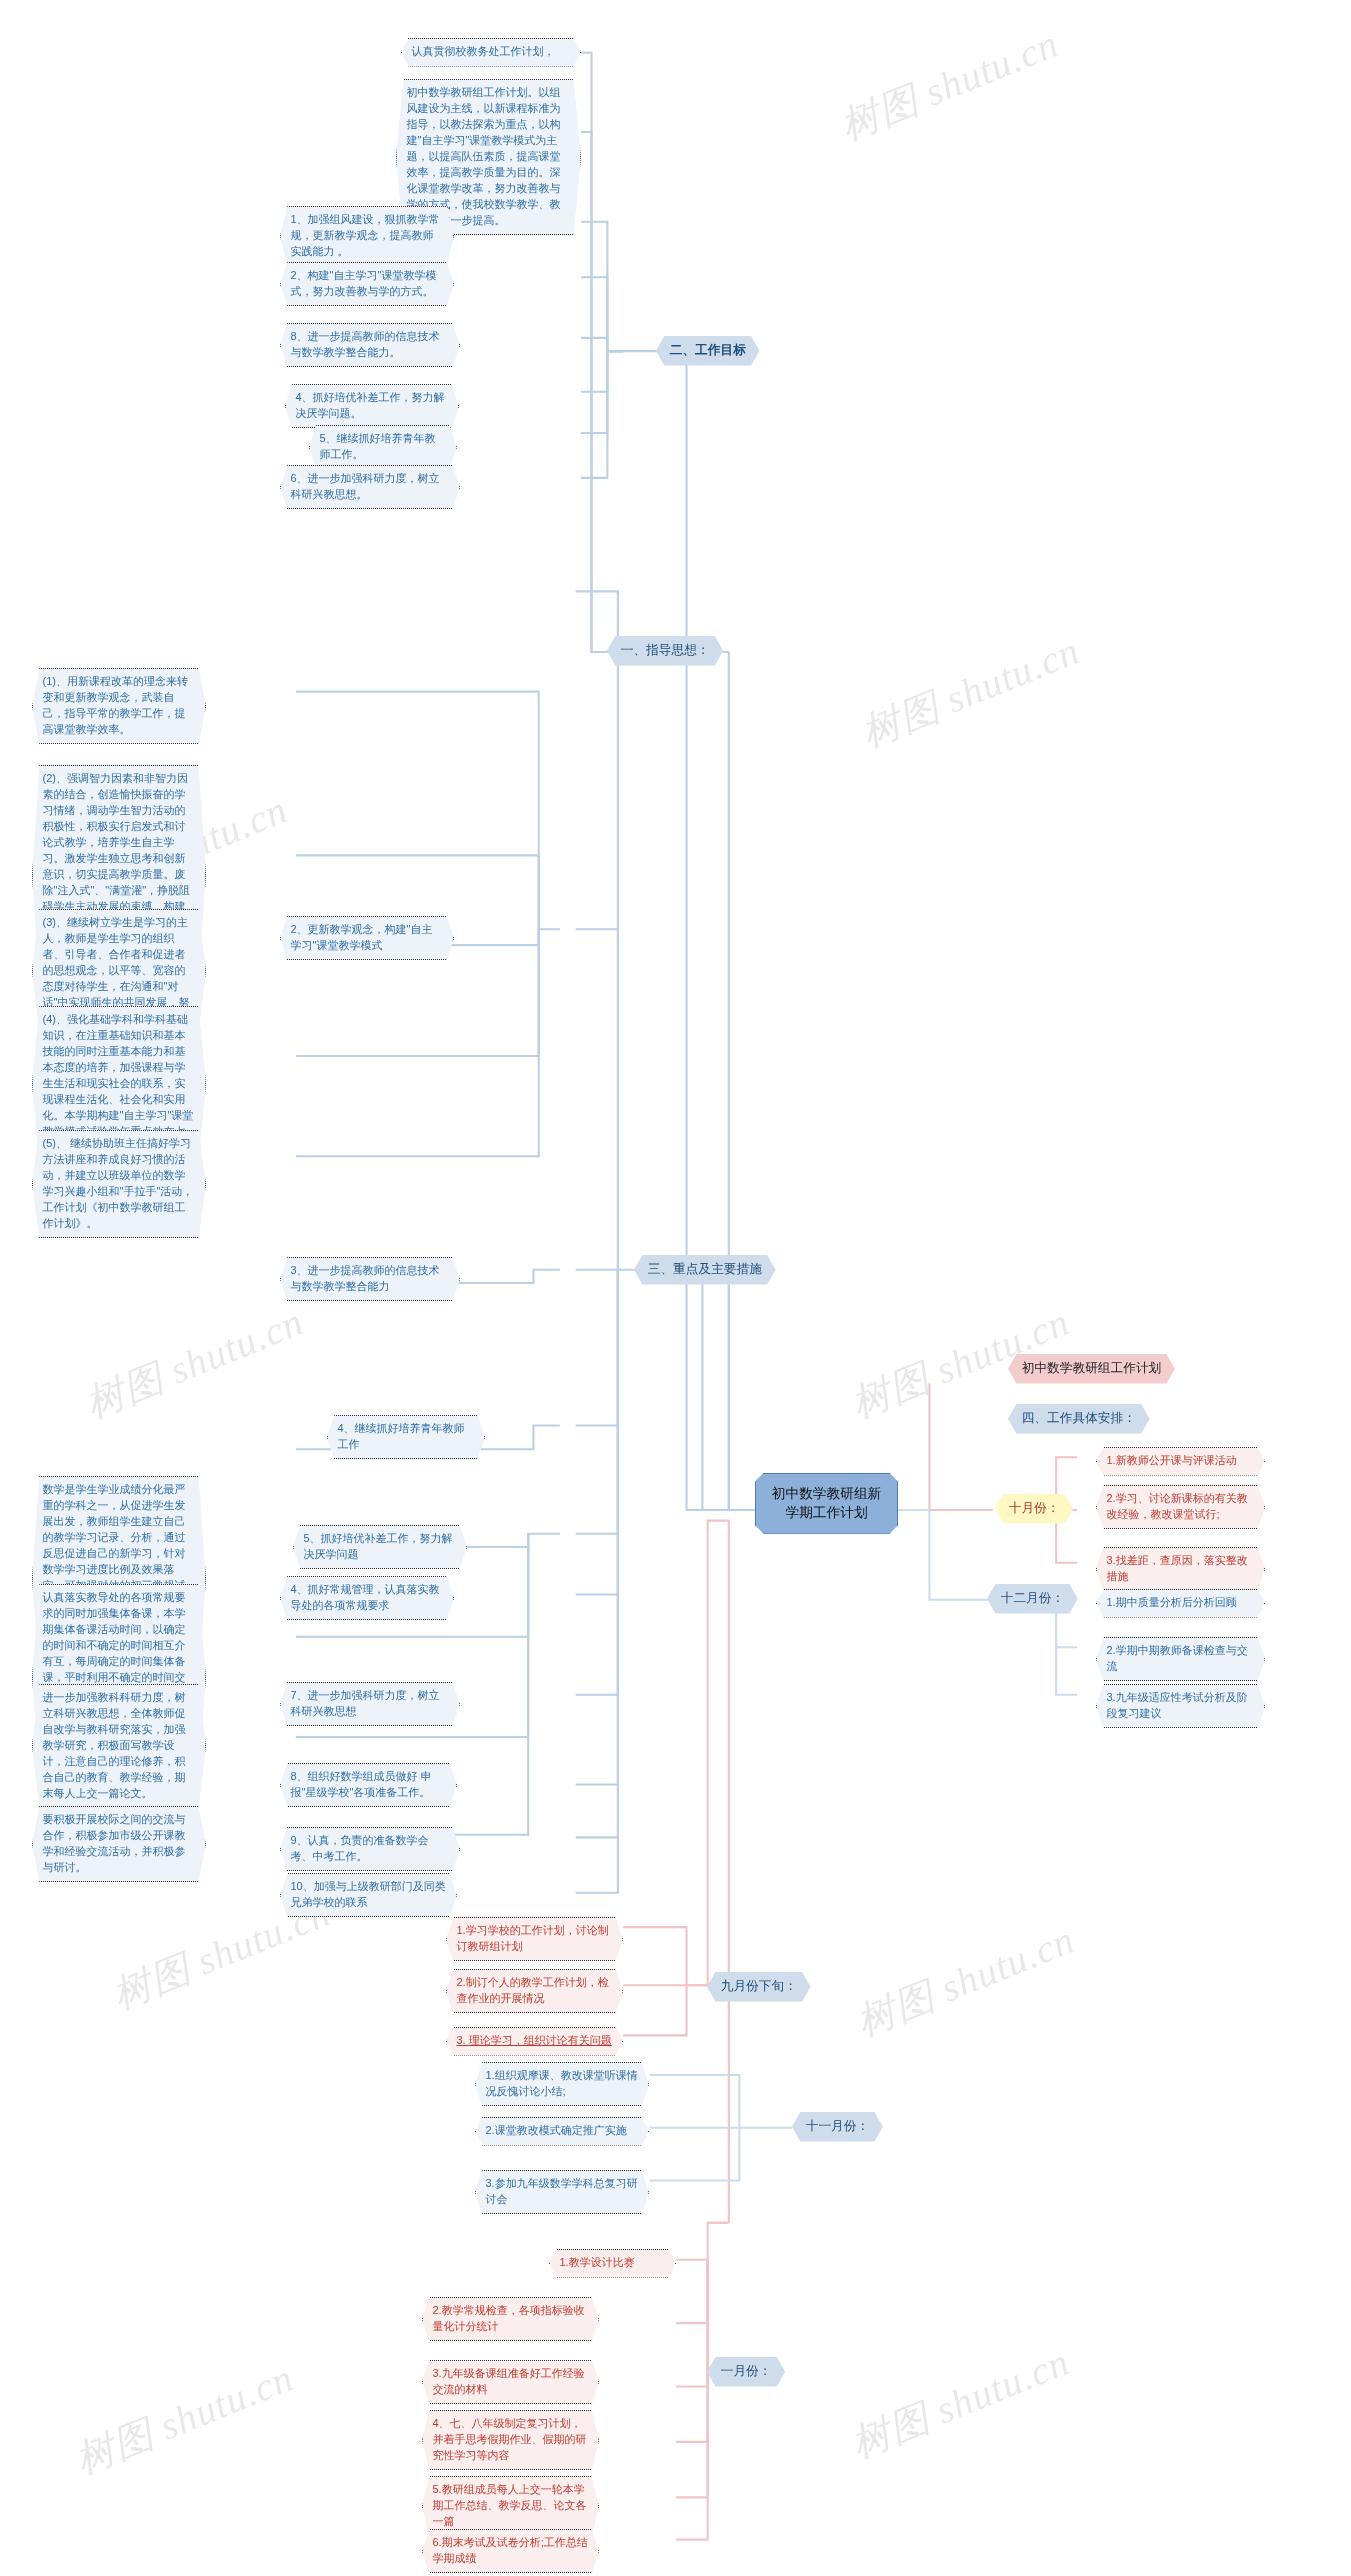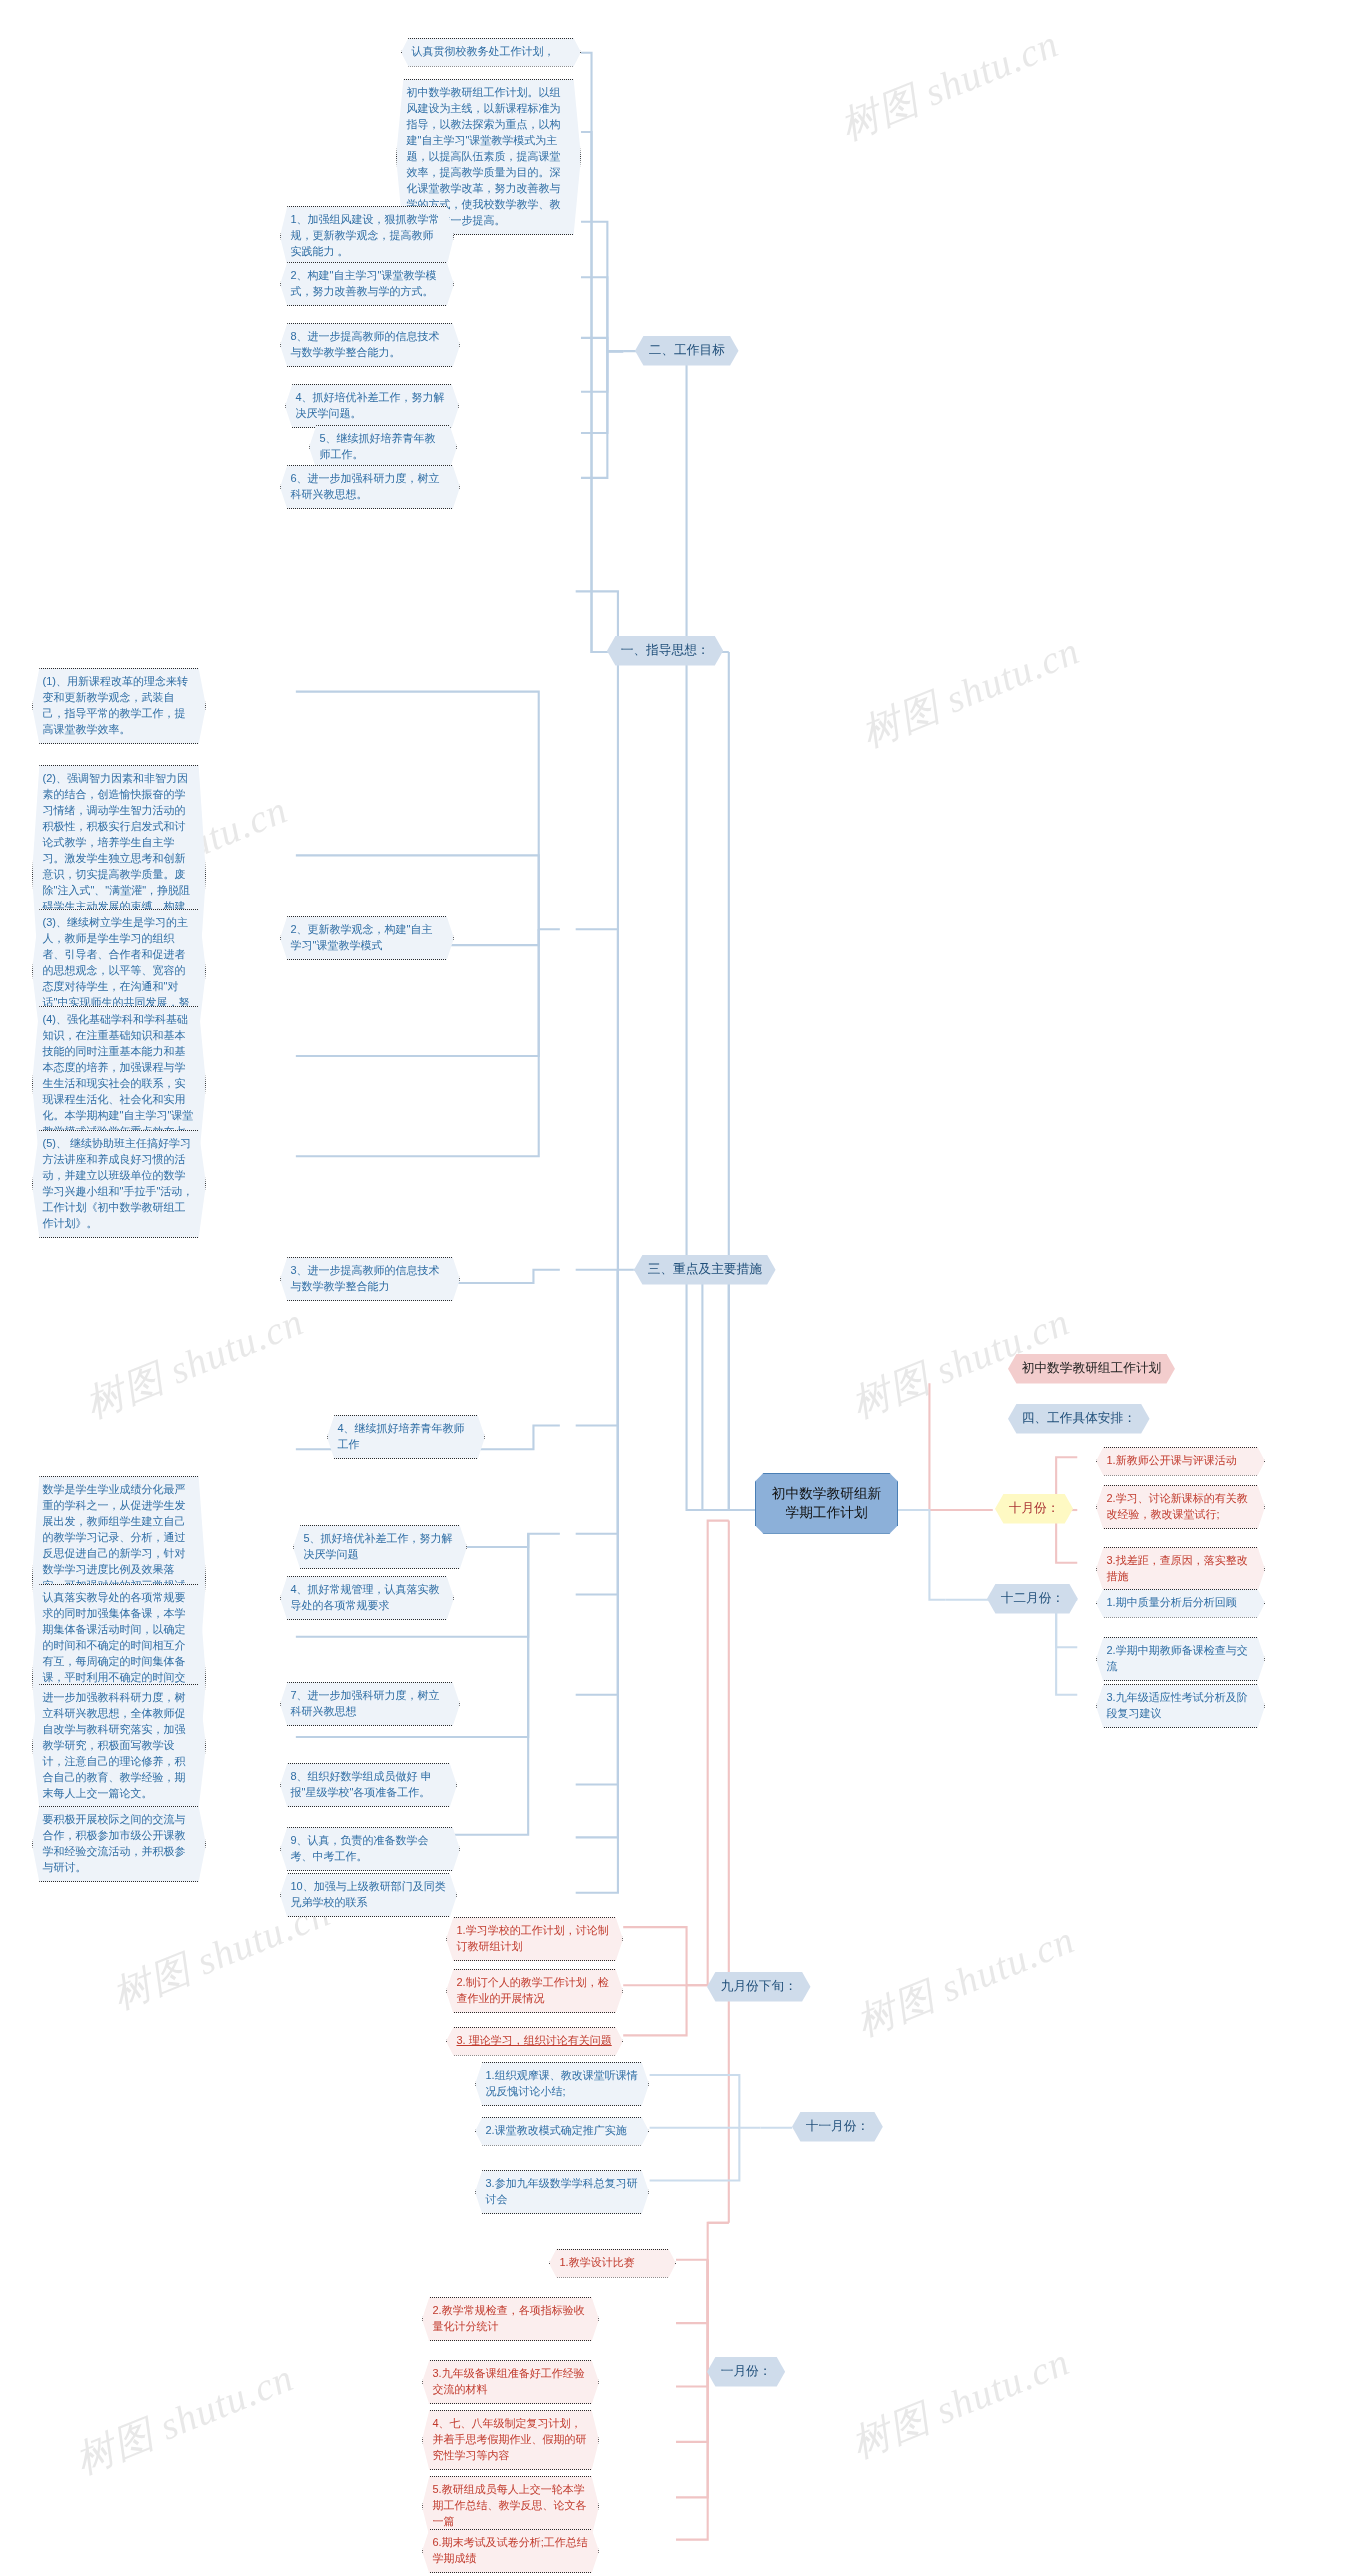--- a/index.html
+++ b/index.html
@@ -176,21 +176,21 @@
   </svg>
 
   <div class="root" style="left:755px; top:1473px; width:143px;">初中数学教研组新学期工作计划</div>
 
   <div class="head" style="left:607px; top:636px;">一、指导思想：</div>
 
   <div class="node hexblue" style="left:401px; top:38px; width:180px;">认真贯彻校教务处工作计划，</div>
 
   <div class="node hexblue" style="left:396px; top:79px; width:185px;">初中数学教研组工作计划。以组风建设为主线，以新课程标准为指导，以教法探索为重点，以构建"自主学习"课堂教学模式为主题，以提高队伍素质，提高课堂效率，提高教学质量为目的。深化课堂教学改革，努力改善教与学的方式，使我校数学教学、教研质量进一步提高。</div>
 
-  <div class="head" style="left:635px; top:336px;">二、工作目标</div>
+  <div class="head" style="left:656px; top:336px;font-weight:bold;">二、工作目标</div>
 
   <div class="node hexblue" style="left:280px; top:206px; width:174px;">1、加强组风建设，狠抓教学常规，更新教学观念，提高教师实践能力 。</div>
   <div class="node hexblue" style="left:280px; top:262px; width:174px;">2、构建"自主学习"课堂教学模式，努力改善教与学的方式。</div>
   <div class="node hexblue" style="left:280px; top:323px; width:180px;">8、进一步提高教师的信息技术与数学教学整合能力。</div>
   <div class="node hexblue" style="left:285px; top:384px; width:174px;">4、抓好培优补差工作，努力解决厌学问题。</div>
   <div class="node hexblue" style="left:309px; top:425px; width:148px;">5、继续抓好培养青年教师工作。</div>
   <div class="node hexblue" style="left:280px; top:465px; width:180px;">6、进一步加强科研力度，树立科研兴教思想。</div>
 
   <div class="head" style="left:634px; top:1255px;">三、重点及主要措施</div>
 

